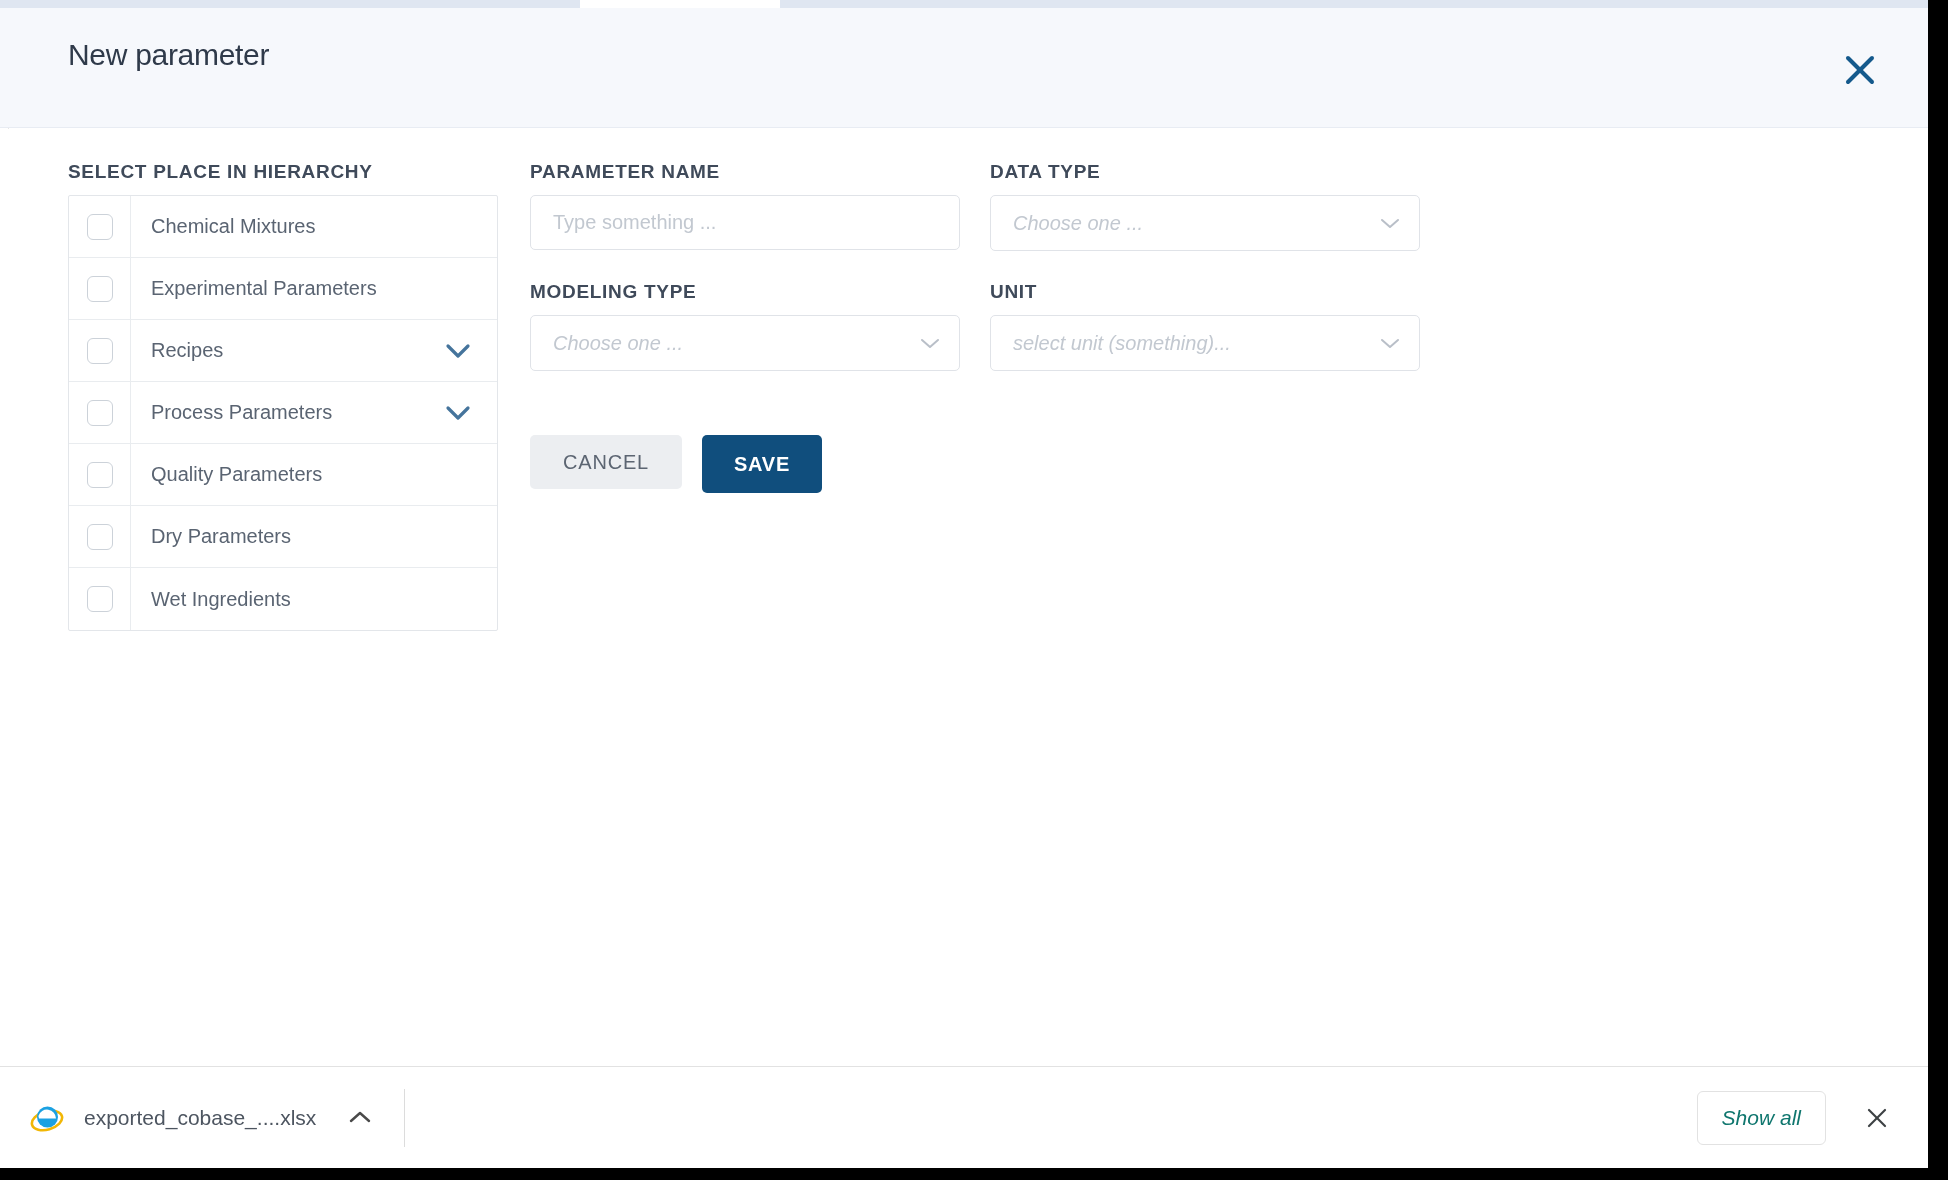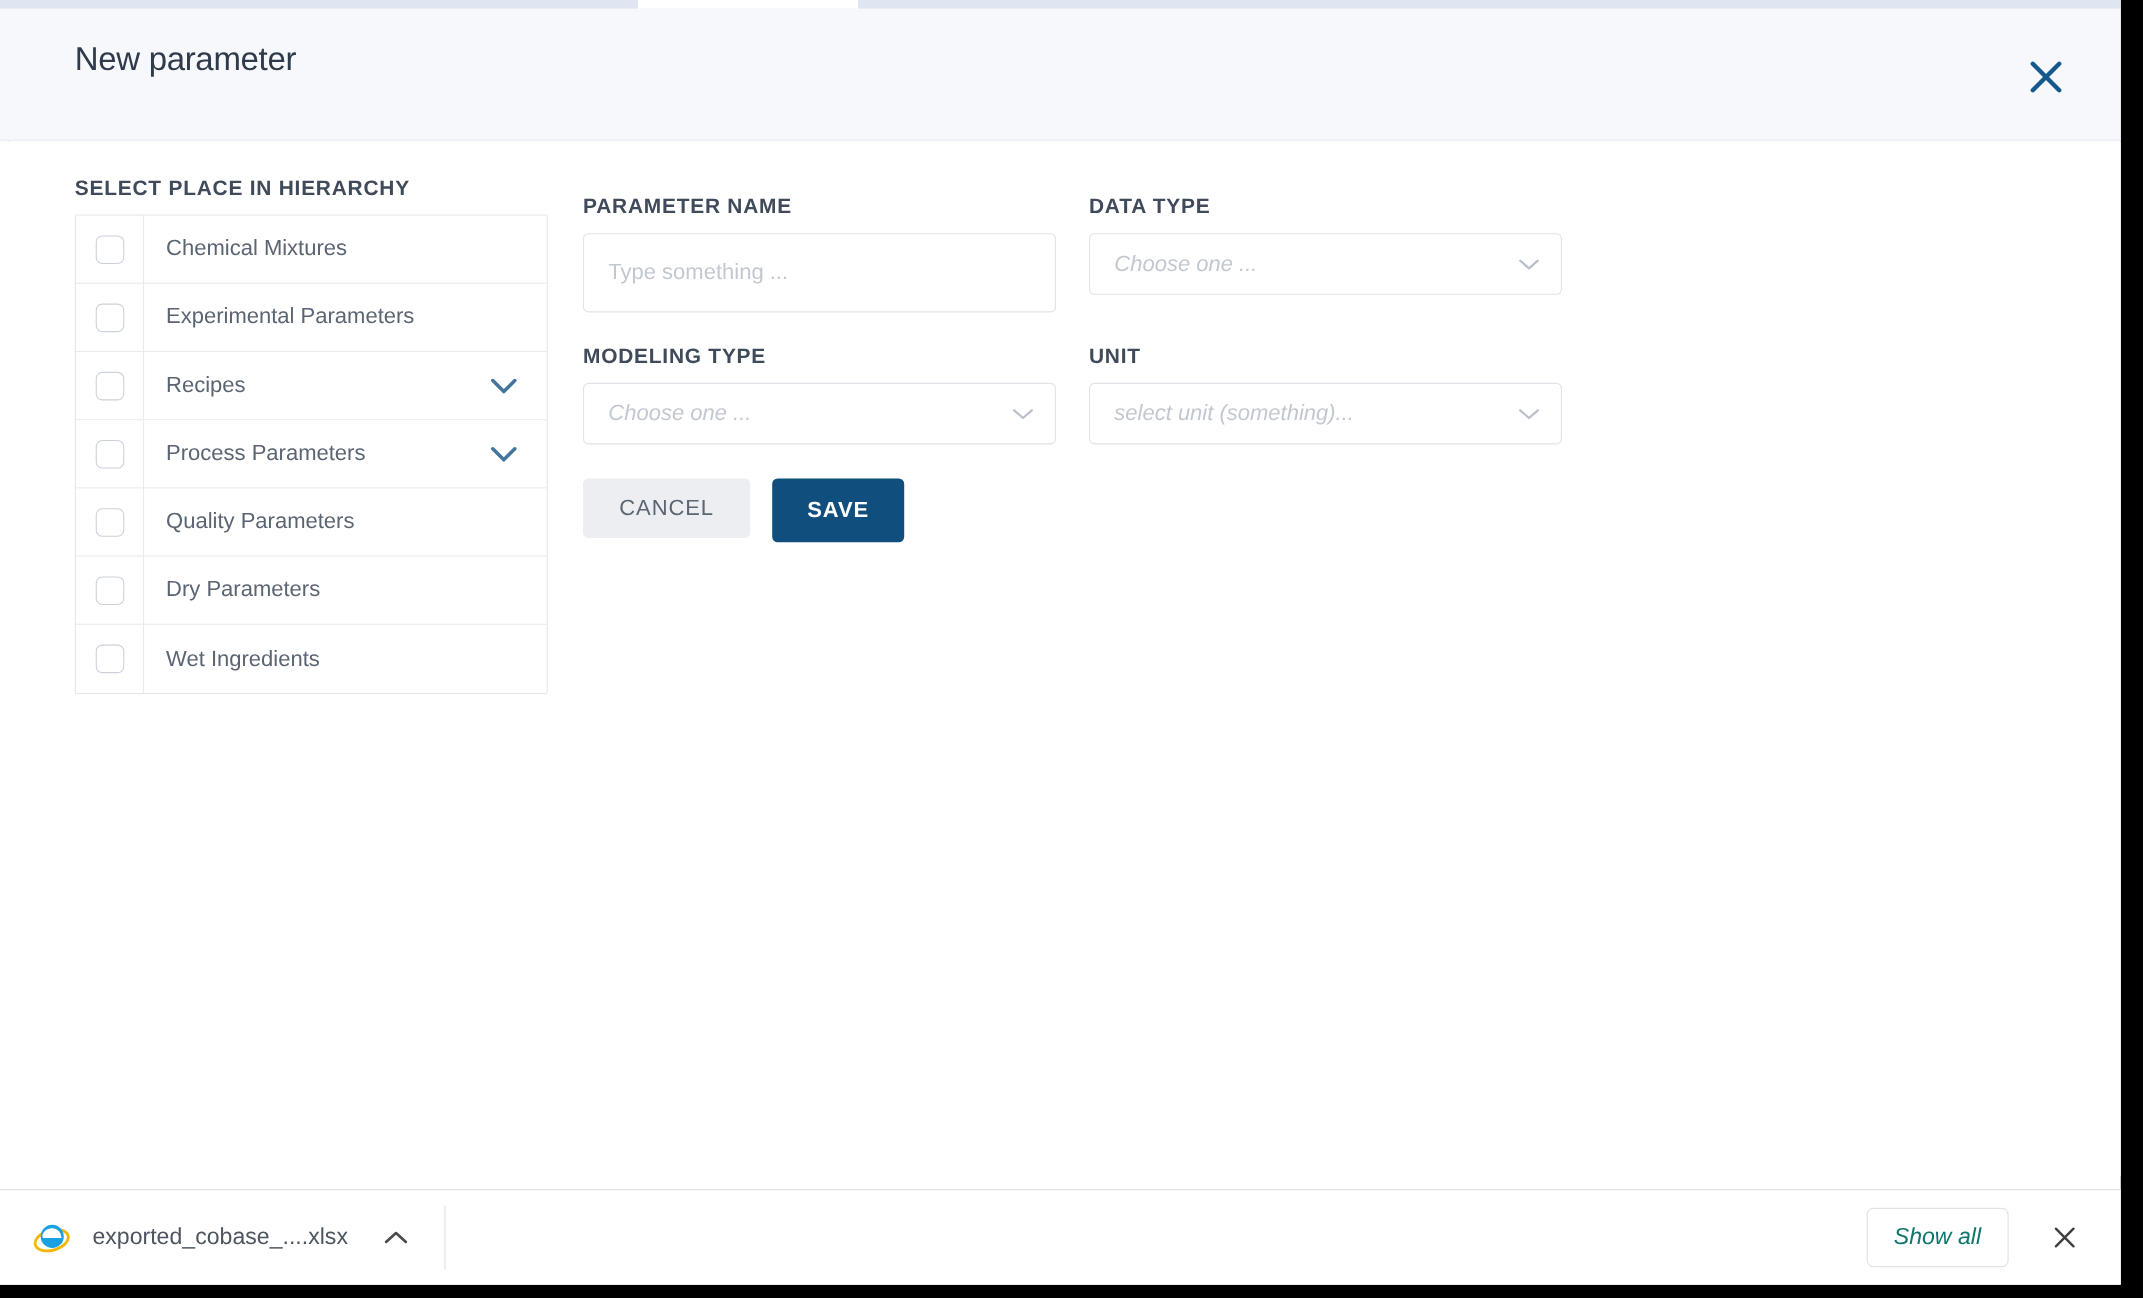--- a/index.html
+++ b/index.html
@@ -142,34 +142,34 @@
     flex: 0 0 auto;
     padding-right: 26px;
     display: flex;
     align-items: center;
     cursor: pointer;
   }
 
   
   .form-area {
     position: absolute;
-    left: 530px; top: 49px;
+    left: 530px; top: 32px;
     width: 920px;
   }
   .form-grid {
     display: grid;
     grid-template-columns: 430px 430px;
     column-gap: 30px;
     row-gap: 30px;
   }
   .form-cell { width: 430px; }
 
   .text-input {
     width: 430px;
-    height: 72px;
+    height: 55px;
     border: 1px solid #e0e3e8;
     border-radius: 5px;
     background: #fff;
     padding: 0 22px;
     font-size: 20px;
     color: #c2410c;
     font-family: "Liberation Sans", sans-serif;
     outline: none;
   }
   .text-input::placeholder { color: #c2c8d0; }
@@ -226,21 +226,21 @@
     background: #104e7d;
     color: #ffffff;
     font-weight: bold;
   }
 
   
   .download-bar {
     position: absolute;
     left: 0; bottom: 0;
     width: 1928px;
-    height: 87px;
+    height: 102px;
     background: #ffffff;
     border-top: 1px solid #e2e2e2;
     display: flex;
     align-items: center;
   }
   .dl-item {
     display: flex;
     align-items: center;
     margin-left: 30px;
     cursor: pointer;

